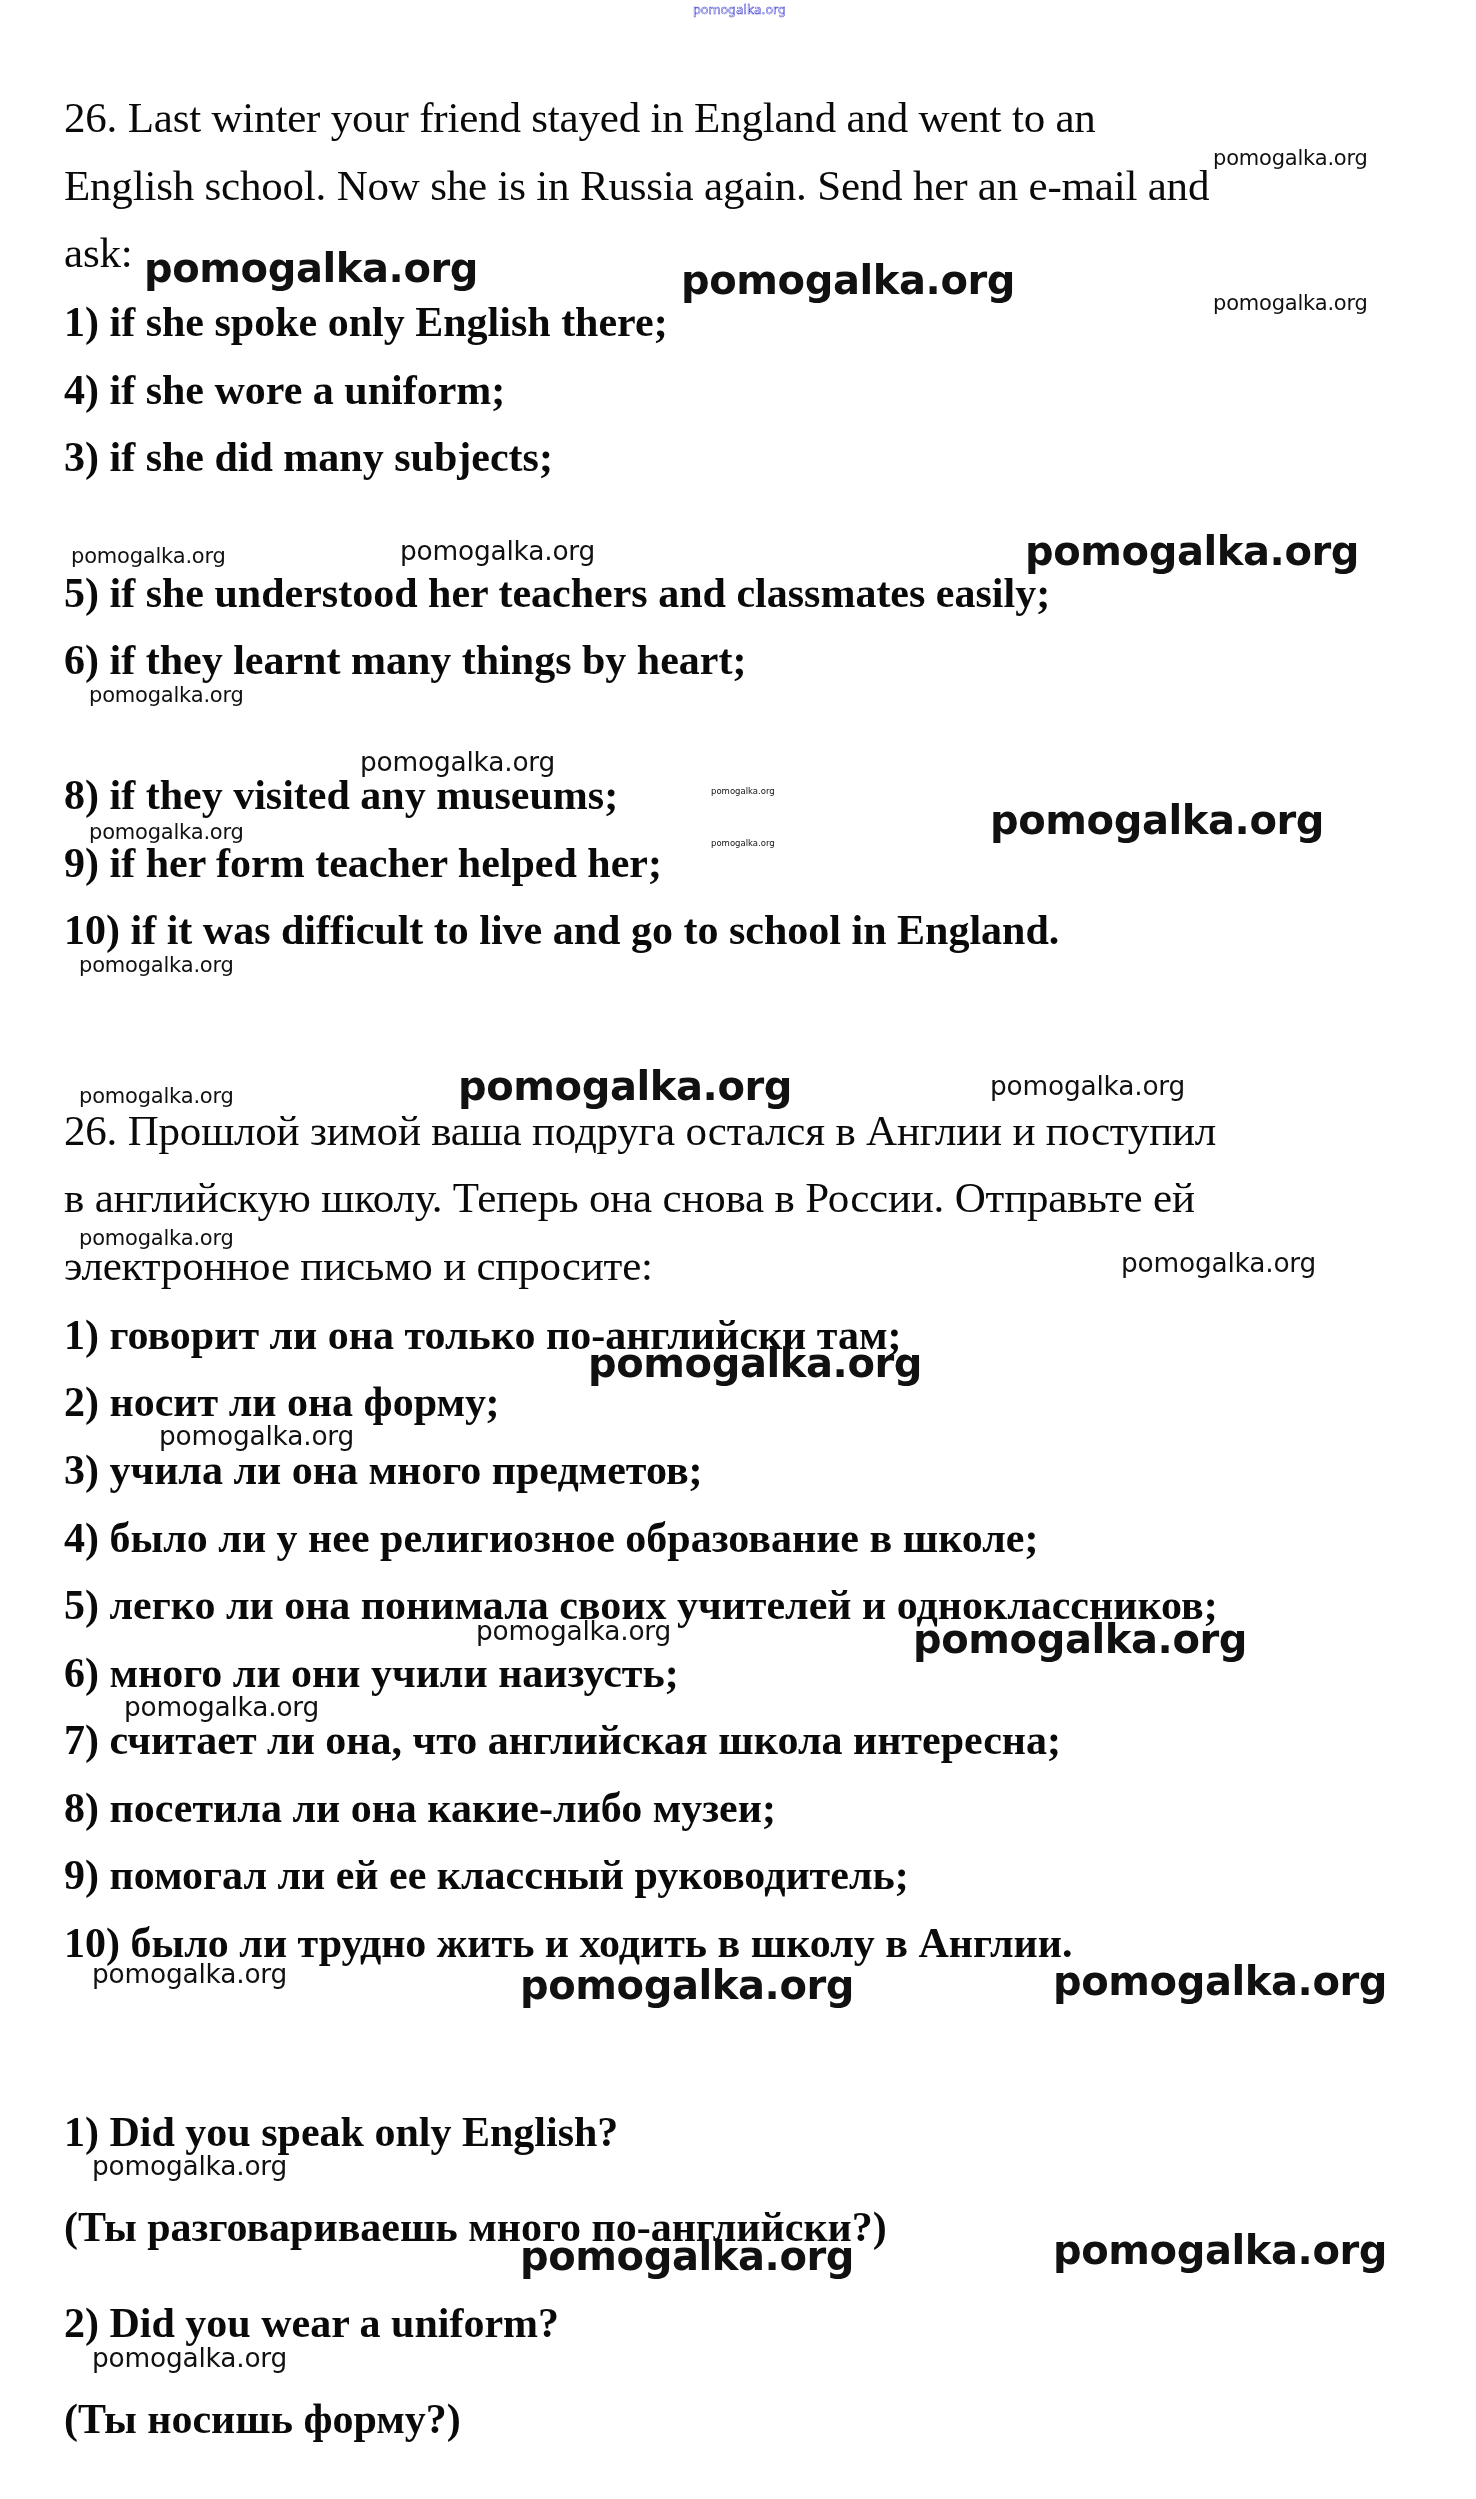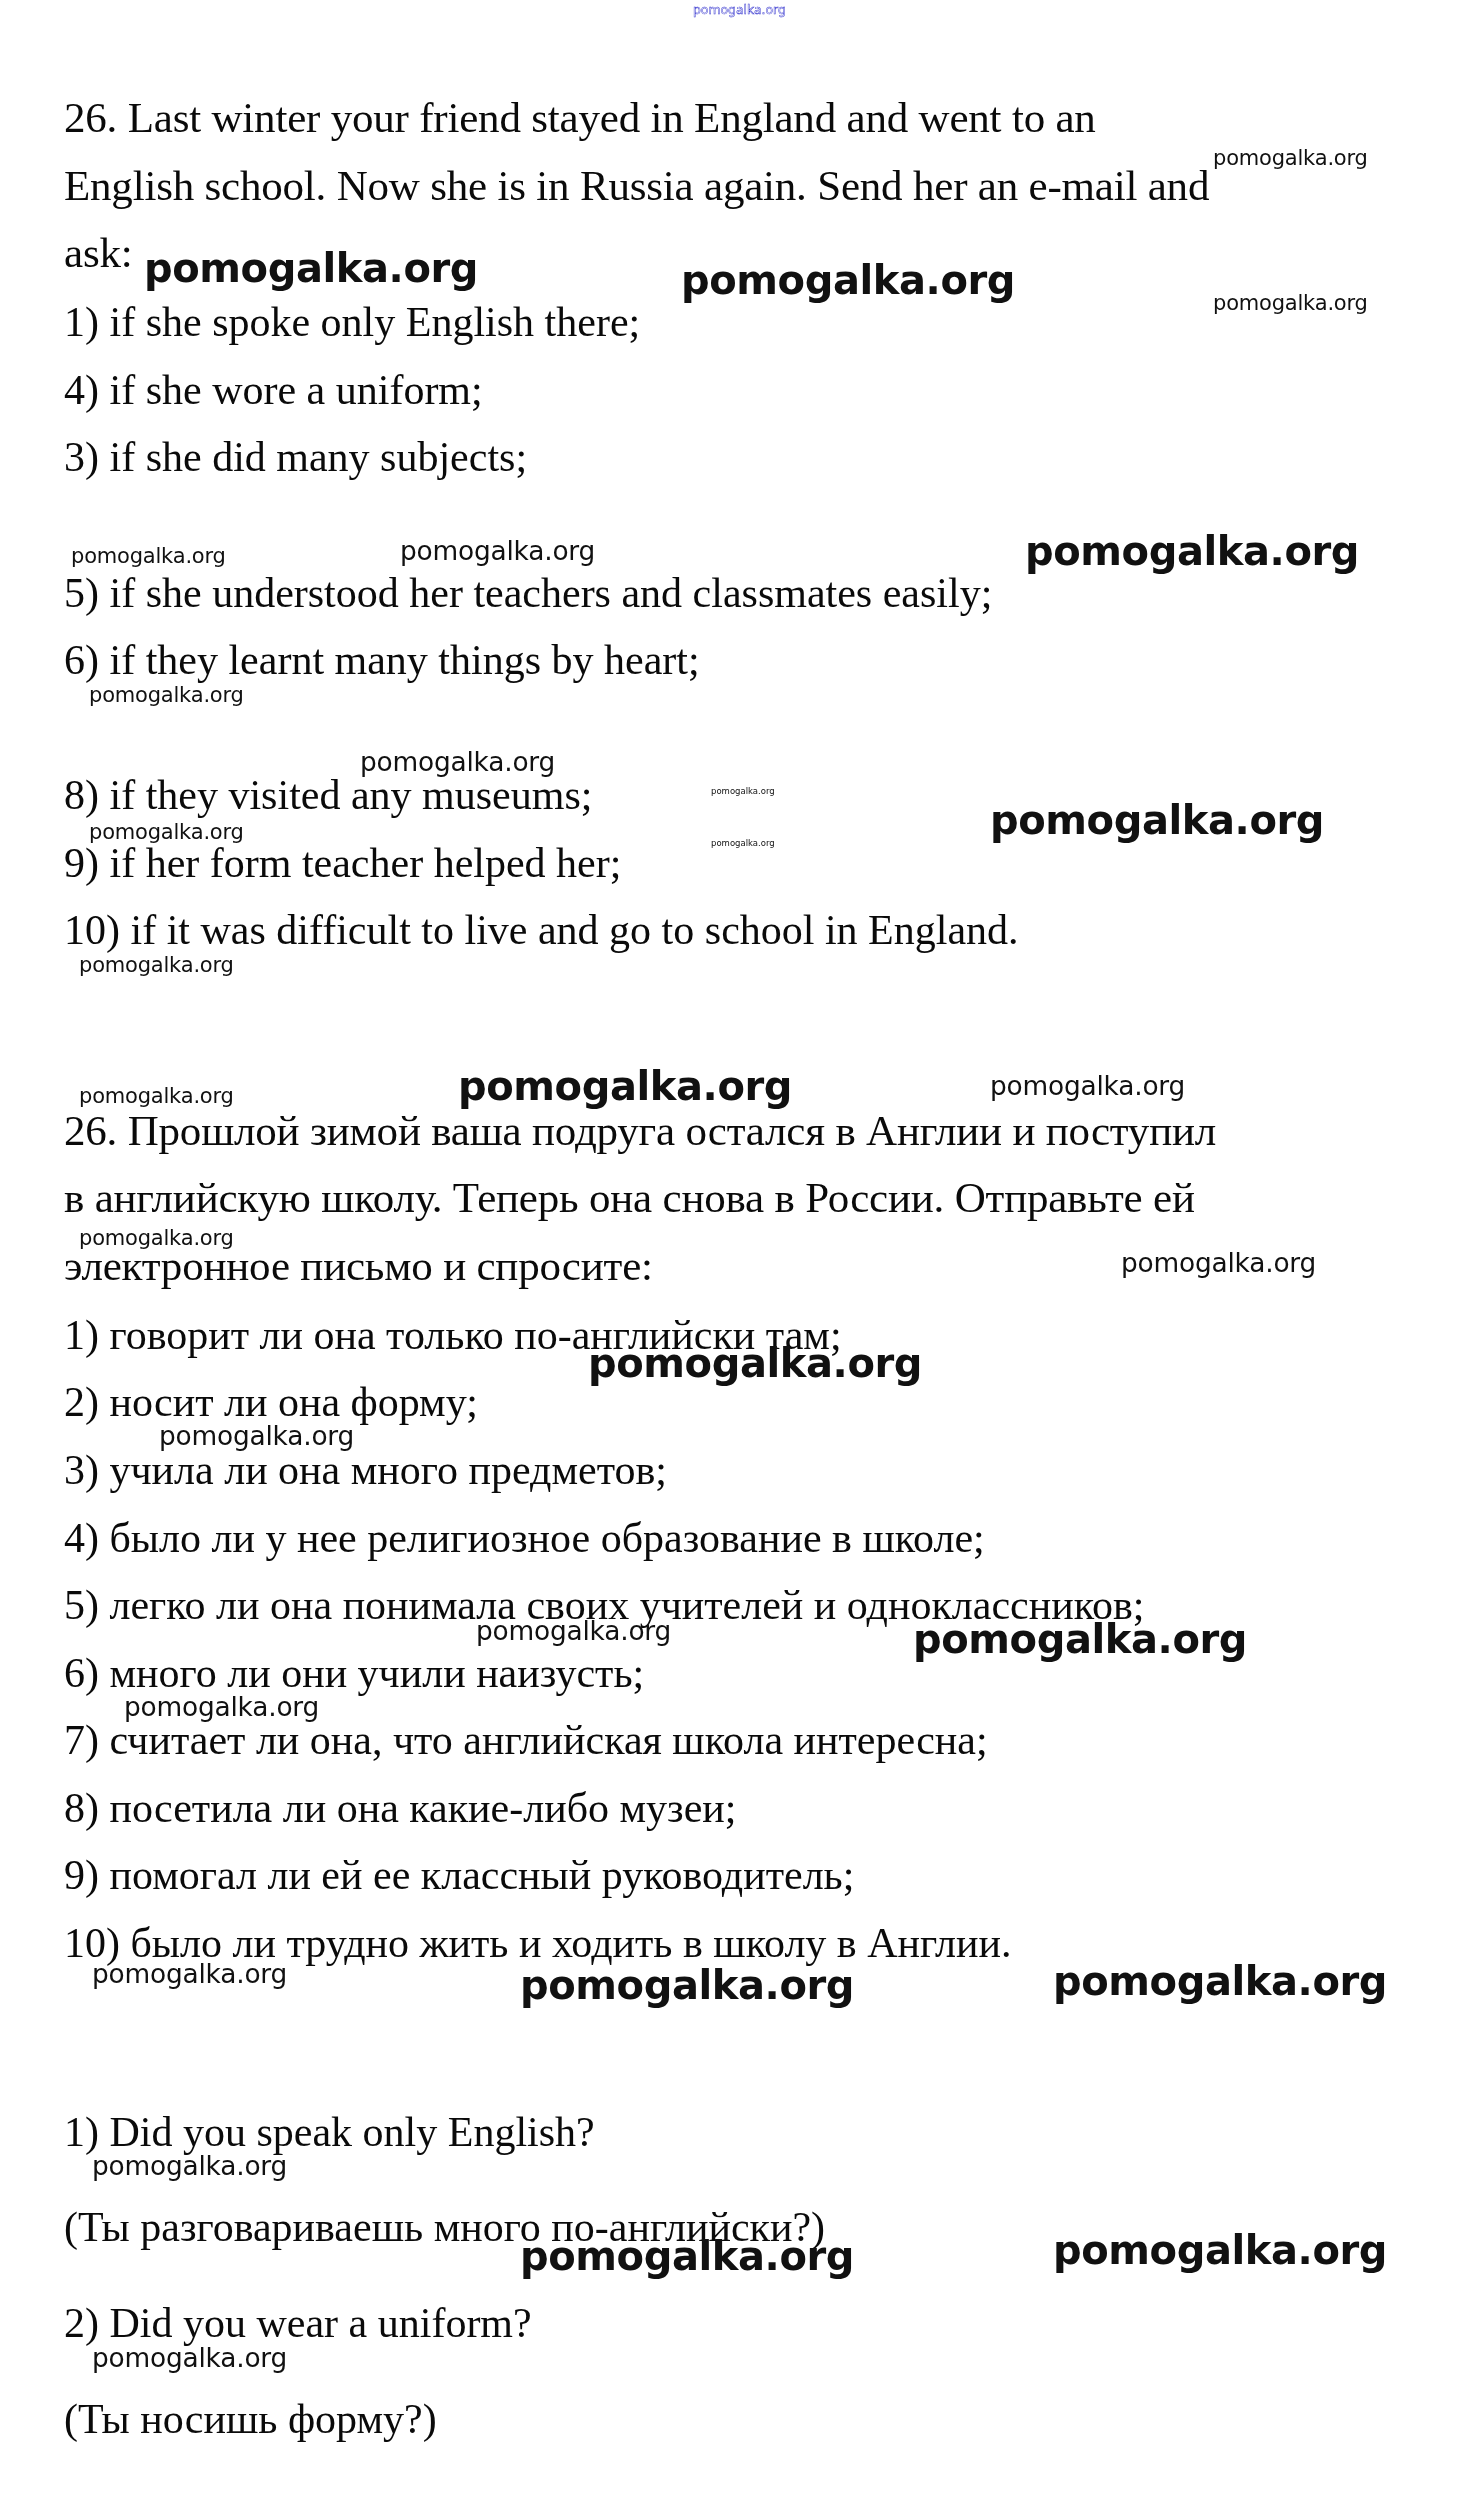--- a/index.html
+++ b/index.html
@@ -1,20 +1,20 @@
 <!DOCTYPE html>
 <html style="font-size:12.4px"><head>
 <meta charset="utf-8">
 <style>
   html, body { margin: 0; padding: 0; background: #ffffff; }
   body { width: 1477px; height: 2500px; position: relative; overflow: hidden; color: #000; }
   .page { position: absolute; left: 0; top: 0; width: 1477px; height: 1928px; }
   .line { position: absolute; left: 64px; white-space: nowrap; font-family: "Liberation Serif", "DejaVu Serif", serif; color: #0a0a0a; }
   .heading { font-size: 43px; font-weight: normal; line-height: 1; letter-spacing: -0.2px; }
-  .item { font-size: 42px; font-weight: normal; line-height: 1; }
+  .item { font-size: 42px; font-weight: bold; line-height: 1; }
   .wm { position: absolute; white-space: nowrap; font-family: "DejaVu Sans", "Liberation Sans", sans-serif; color: #111; line-height: 1; font-weight: 600; }
   .wm-s { font-size: 21px; font-weight: 500; letter-spacing: -0.2px; }
   .wm-m { font-size: 26.4px; font-weight: 500; letter-spacing: -0.2px; }
   .wm-l { font-size: 40px; letter-spacing: -0.4px; }
   .wm-xs { font-size: 8.5px; font-weight: 400; }
   .wm-top { position: absolute; left: 693px; top: 1.6px; font-family: "DejaVu Sans", sans-serif; font-size: 12.4px; color: transparent; -webkit-text-stroke: 0.5px #3a3ad0; white-space: nowrap; }
 </style>
 </head>
 <body>
 

